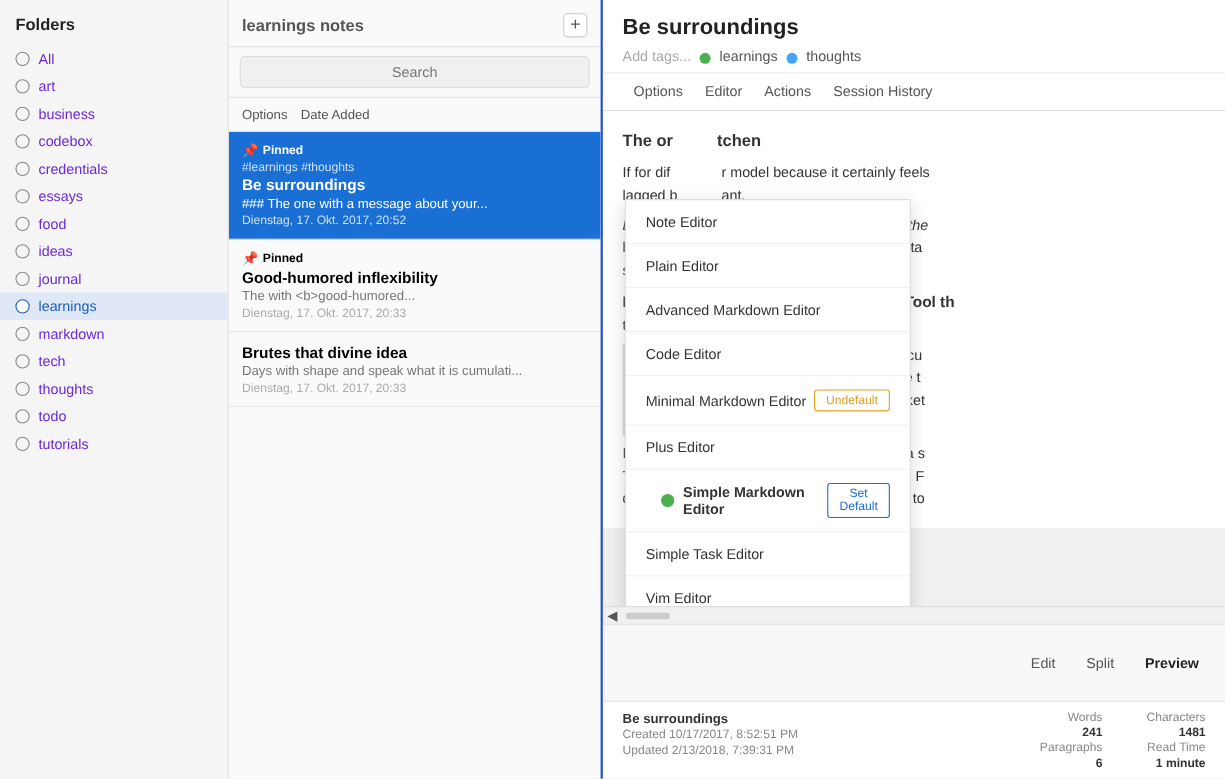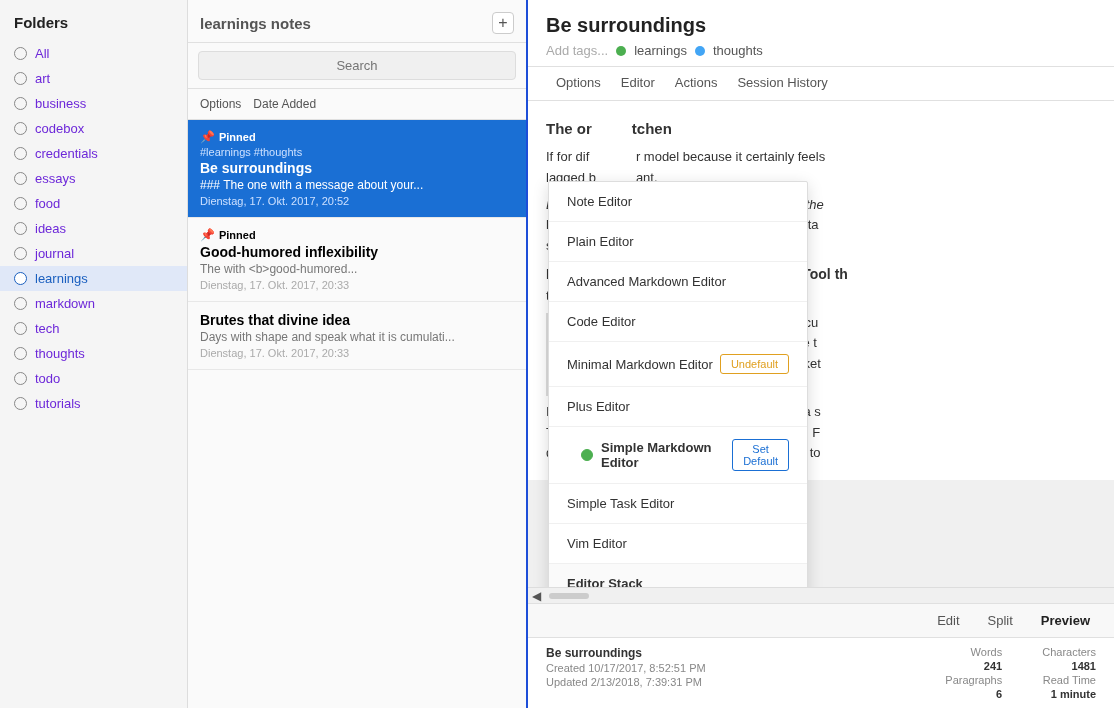--- a/index.html
+++ b/index.html
@@ -1,19 +1,19 @@
 <!DOCTYPE html>
 <html><head>
   <meta charset="utf-8">
   <style>
     * { box-sizing: border-box; margin: 0; padding: 0; }
     body { font-family: -apple-system, BlinkMacSystemFont, 'Segoe UI', sans-serif; font-size: 13px; background: #f0f0f0; display: flex; height: 708px; overflow: hidden; }
 
     
-    .sidebar { width: 188px; background: #f5f5f5; border-right: 1px solid #ddd; display: flex; flex-direction: column; flex-shrink: 0; }
+    .sidebar { width: 208px; background: #f5f5f5; border-right: 1px solid #ddd; display: flex; flex-direction: column; flex-shrink: 0; }
     .sidebar-title { font-size: 15px; font-weight: 700; padding: 14px 14px 10px; color: #222; }
     .sidebar-list { list-style: none; }
     .sidebar-list li { padding: 5px 14px; cursor: pointer; display: flex; align-items: center; gap: 8px; color: #6d28d9; font-size: 13px; }
     .sidebar-list li.active { background: #e0e8f8; color: #1a5fbf; }
     .sidebar-list li .radio { width: 13px; height: 13px; border-radius: 50%; border: 1.5px solid #888; display: inline-block; flex-shrink: 0; }
     .sidebar-list li.active .radio { border-color: #1a5fbf; background: #fff; }
 
     
     .notes-panel { width: 340px; background: #fafafa; border-right: 2px solid #1d4ed8; display: flex; flex-direction: column; flex-shrink: 0; }
     .notes-header { display: flex; align-items: center; justify-content: space-between; padding: 12px 12px 8px; border-bottom: 1px solid #e0e0e0; }
@@ -33,21 +33,21 @@
     .note-pinned-badge .pin-icon { font-size: 12px; }
     .note-tags { font-size: 11px; color: #888; margin-bottom: 2px; }
     .note-title { font-size: 14px; font-weight: 700; margin-bottom: 2px; }
     .note-excerpt { font-size: 12px; color: #777; margin-bottom: 3px; white-space: nowrap; overflow: hidden; text-overflow: ellipsis; }
     .note-date { font-size: 11px; color: #aaa; }
 
     
     .editor-area { flex: 1; display: flex; flex-direction: column; position: relative; overflow: hidden; }
     .editor-top { padding: 14px 18px 8px; border-bottom: 1px solid #e0e0e0; background: #fff; }
     .editor-title { font-size: 20px; font-weight: 700; color: #222; margin-bottom: 6px; }
-    .editor-tags { display: flex; align-items: center; gap: 8px; font-size: 13px; color: #aaa; }
+    .editor-tags { display: flex; align-items: flex-end; gap: 8px; font-size: 13px; color: #aaa; }
     .tag-dot { width: 10px; height: 10px; border-radius: 50%; display: inline-block; }
     .tag-label { color: #555; font-size: 13px; }
     .editor-toolbar { display: flex; gap: 0; border-bottom: 1px solid #e0e0e0; background: #fff; padding: 0 18px; }
     .editor-toolbar-item { padding: 8px 10px; font-size: 13px; color: #555; cursor: pointer; border-bottom: 2px solid transparent; }
     .editor-content { flex: 1; background: #fff; padding: 16px 18px; overflow-y: auto; font-size: 13px; line-height: 1.6; color: #333; position: relative; }
 
     
     .dropdown-overlay { position: absolute; top: 80px; left: 20px; width: 260px; background: #fff; border: 1px solid #ddd; box-shadow: 0 4px 16px rgba(0,0,0,0.15); z-index: 100; border-radius: 2px; }
     .dropdown-item { padding: 12px 18px; font-size: 13px; color: #333; cursor: pointer; display: flex; align-items: center; justify-content: space-between; border-bottom: 1px solid #f0f0f0; }
     .dropdown-item:last-child { border-bottom: none; }
@@ -67,21 +67,21 @@
     .status-bar { background: #fff; border-top: 1px solid #e0e0e0; padding: 8px 18px; font-size: 11px; color: #666; display: flex; justify-content: space-between; align-items: flex-start; }
     .status-left { display: flex; flex-direction: column; gap: 2px; }
     .status-title { font-weight: 600; font-size: 12px; color: #333; }
     .status-meta { color: #888; }
     .status-right { display: flex; gap: 40px; }
     .status-stat { display: flex; flex-direction: column; gap: 2px; text-align: right; }
     .stat-label { color: #888; }
     .stat-value { font-weight: 600; color: #333; }
 
     
-    .editor-action-bar { display: flex; justify-content: flex-end; gap: 0; padding: 4px 10px; background: #f8f8f8; border-top: 1px solid #e0e0e0; }
+    .editor-action-bar { display: flex; justify-content: flex-end; gap: 0; padding: 22px 10px; background: #f8f8f8; border-top: 1px solid #e0e0e0; }
     .action-btn { padding: 5px 14px; font-size: 13px; color: #555; cursor: pointer; background: none; border: none; }
     .action-btn.active { font-weight: 700; color: #222; }
 
     
     .content-heading { font-size: 15px; font-weight: 700; margin-bottom: 6px; }
     .content-italic { font-style: italic; }
   </style>
 </head>
 <body>
 

